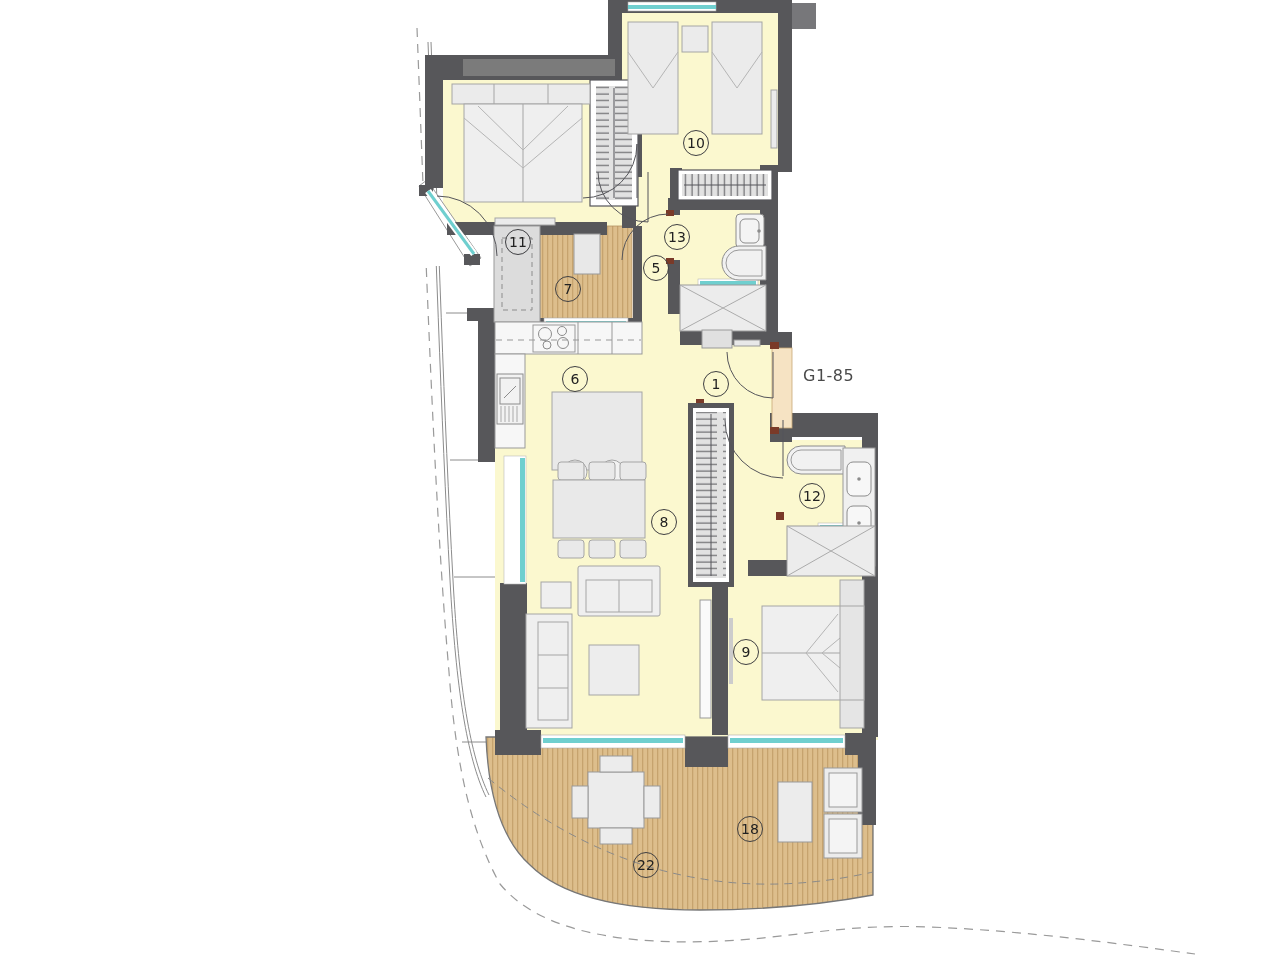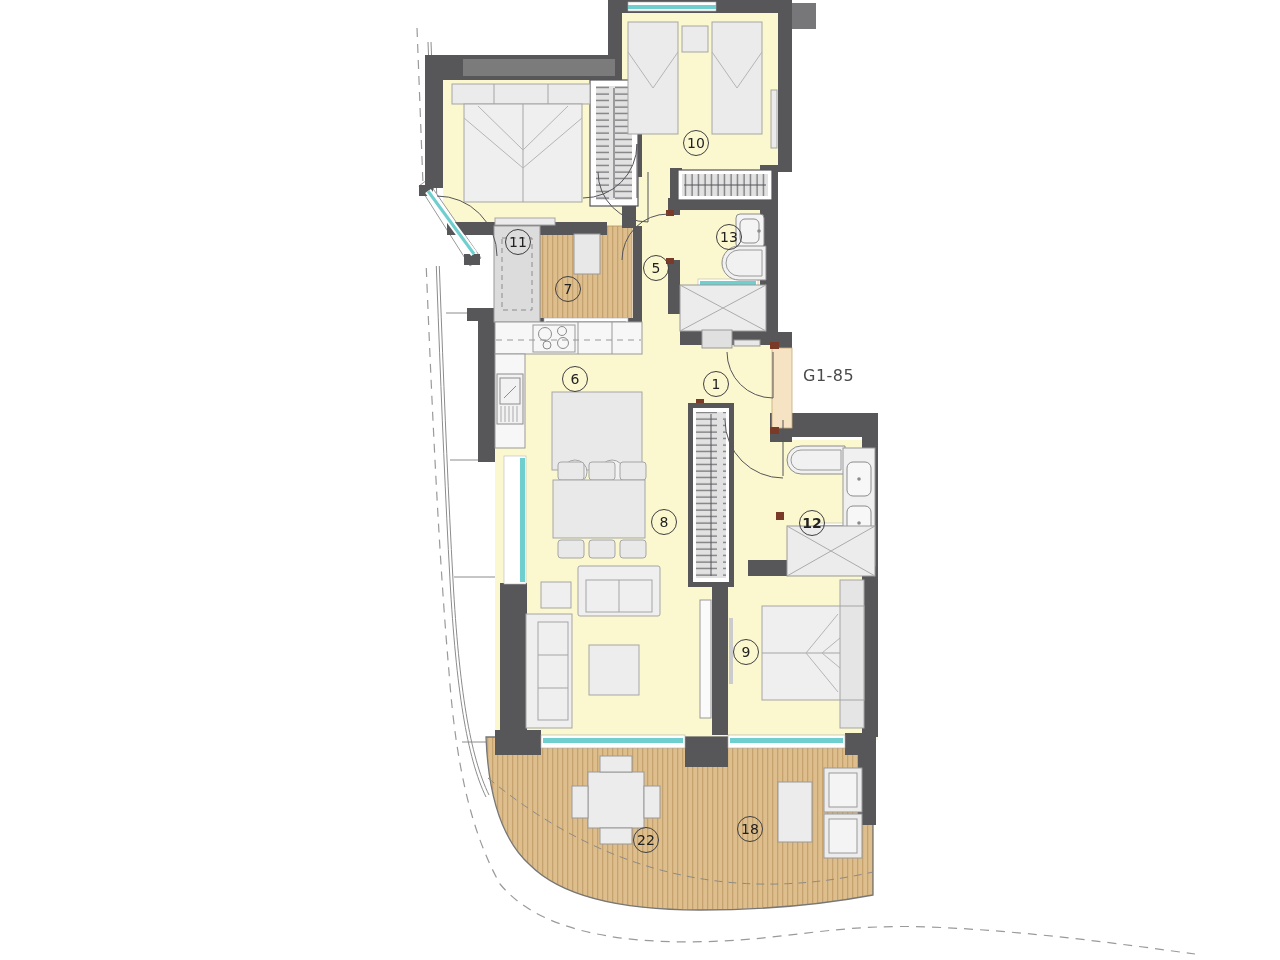--- a/index.html
+++ b/index.html
@@ -286,18 +286,18 @@
   <div class="unit-label" style="left:803px;top:366px;">G1-85</div>
 
   <div class="marker" style="left:703px;top:371px;">1</div>
   <div class="marker" style="left:643px;top:255px;">5</div>
   <div class="marker" style="left:562px;top:366px;">6</div>
   <div class="marker" style="left:555px;top:276px;">7</div>
   <div class="marker" style="left:651px;top:509px;">8</div>
   <div class="marker" style="left:733px;top:639px;">9</div>
   <div class="marker" style="left:683px;top:130px;">10</div>
   <div class="marker" style="left:505px;top:188px;margin-top:41px;">11</div>
-  <div class="marker" style="left:799px;top:510px;font-weight:bold;">12</div>
-  <div class="marker" style="left:716px;top:224px;">13</div>
+  <div class="marker" style="left:799px;top:483px;">12</div>
+  <div class="marker" style="left:664px;top:224px;">13</div>
   <div class="marker" style="left:693px;top:816px;margin-left:44px;">18</div>
-  <div class="marker" style="left:633px;top:827px;text-align:right;">22</div>
+  <div class="marker" style="left:633px;top:852px;text-align:right;">22</div>
 
 </div>
 
 </body></html>

